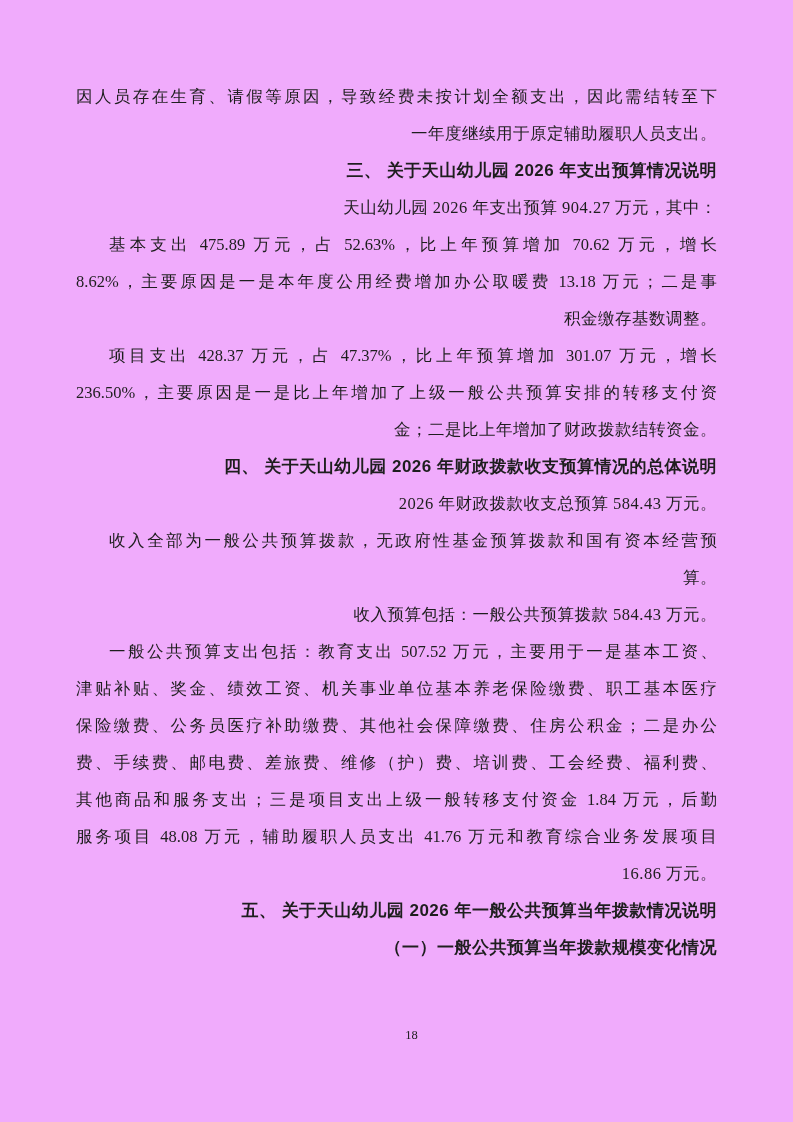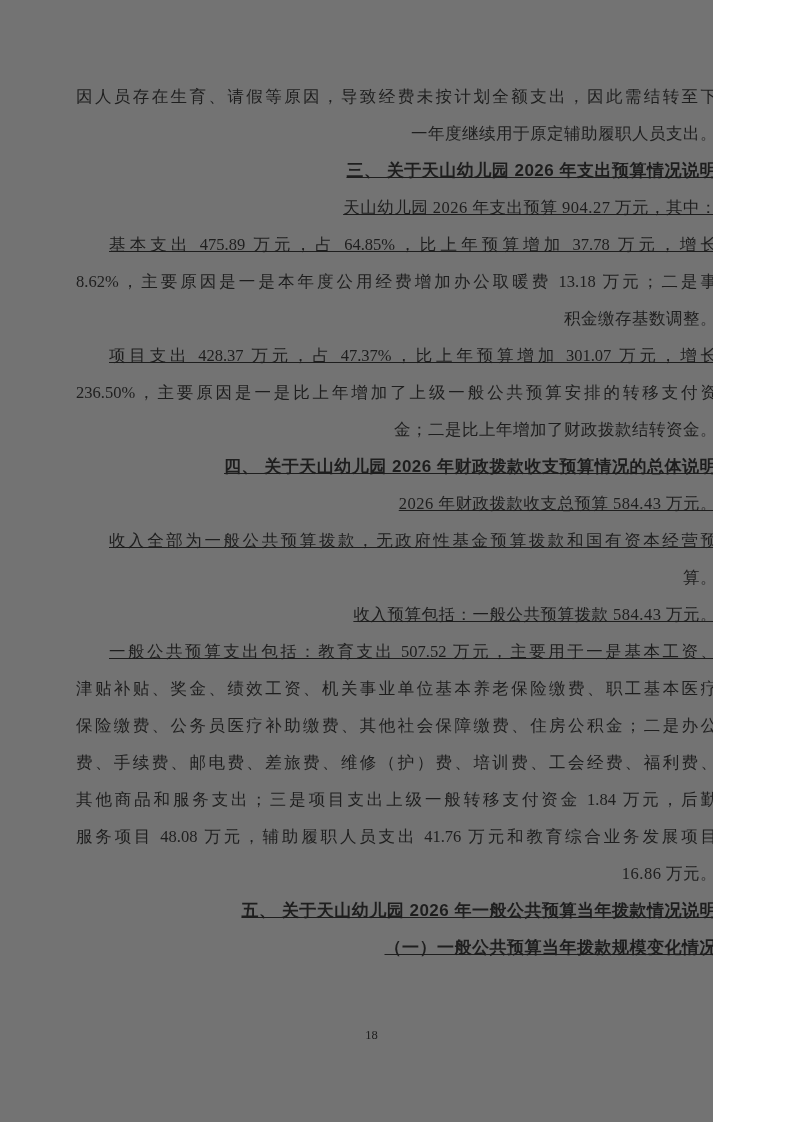--- a/index.html
+++ b/index.html
@@ -2,44 +2,43 @@
 <html><head>
 <meta charset="utf-8">
 <style>
   html, body {
     margin: 0;
     padding: 0;
     background: #ffffff;
   }
   .page {
     position: relative;
-    width: 713px;
+    width: 793px;
     height: 1122px;
-    background: #737373;
+    background: #f0abfc;
     overflow: hidden;
     font-family: "Liberation Serif", "DejaVu Serif", serif;
     color: #1e1e1e;
   }
   .doc-body {
     position: absolute;
     top: 78px;
     left: 76px;
     width: 641px;
   }
   .doc-line {
     height: 37px;
     line-height: 37px;
     font-size: 16.5px;
     letter-spacing: 0.5px;
     text-align: right;
     white-space: pre-wrap;
   }
   .doc-line.indent {
     padding-left: 33px;
-    text-decoration: underline;
   }
   .doc-line.stretch {
     text-align: justify;
     text-align-last: justify;
     text-justify: inter-character;
     letter-spacing: 0;
   }
   .doc-line.heading {
     font-weight: 700;
     font-size: 17px;
@@ -61,21 +60,21 @@
 </style>
 </head>
 <body>
 
 <div class="page">
   <div class="doc-body" id="doc-body">
       <div class="doc-line stretch">因人员存在生育、请假等原因，导致经费未按计划全额支出，因此需结转至下</div>
       <div class="doc-line">一年度继续用于原定辅助履职人员支出。</div>
       <div class="doc-line heading indent">三、 关于天山幼儿园 2026 年支出预算情况说明</div>
       <div class="doc-line indent">天山幼儿园 2026 年支出预算 904.27 万元，其中：</div>
-      <div class="doc-line indent stretch">基本支出 475.89 万元，占 64.85%，比上年预算增加 37.78 万元，增长</div>
+      <div class="doc-line indent stretch">基本支出 475.89 万元，占 52.63%，比上年预算增加 70.62 万元，增长</div>
       <div class="doc-line stretch">8.62%，主要原因是一是本年度公用经费增加办公取暖费 13.18 万元；二是事</div>
       <div class="doc-line">积金缴存基数调整。</div>
       <div class="doc-line indent stretch">项目支出 428.37 万元，占 47.37%，比上年预算增加 301.07 万元，增长</div>
       <div class="doc-line stretch">236.50%，主要原因是一是比上年增加了上级一般公共预算安排的转移支付资</div>
       <div class="doc-line">金；二是比上年增加了财政拨款结转资金。</div>
       <div class="doc-line heading indent">四、 关于天山幼儿园 2026 年财政拨款收支预算情况的总体说明</div>
       <div class="doc-line indent">2026 年财政拨款收支总预算 584.43 万元。</div>
       <div class="doc-line indent stretch">收入全部为一般公共预算拨款，无政府性基金预算拨款和国有资本经营预</div>
       <div class="doc-line">算。</div>
       <div class="doc-line indent">收入预算包括：一般公共预算拨款 584.43 万元。</div>

